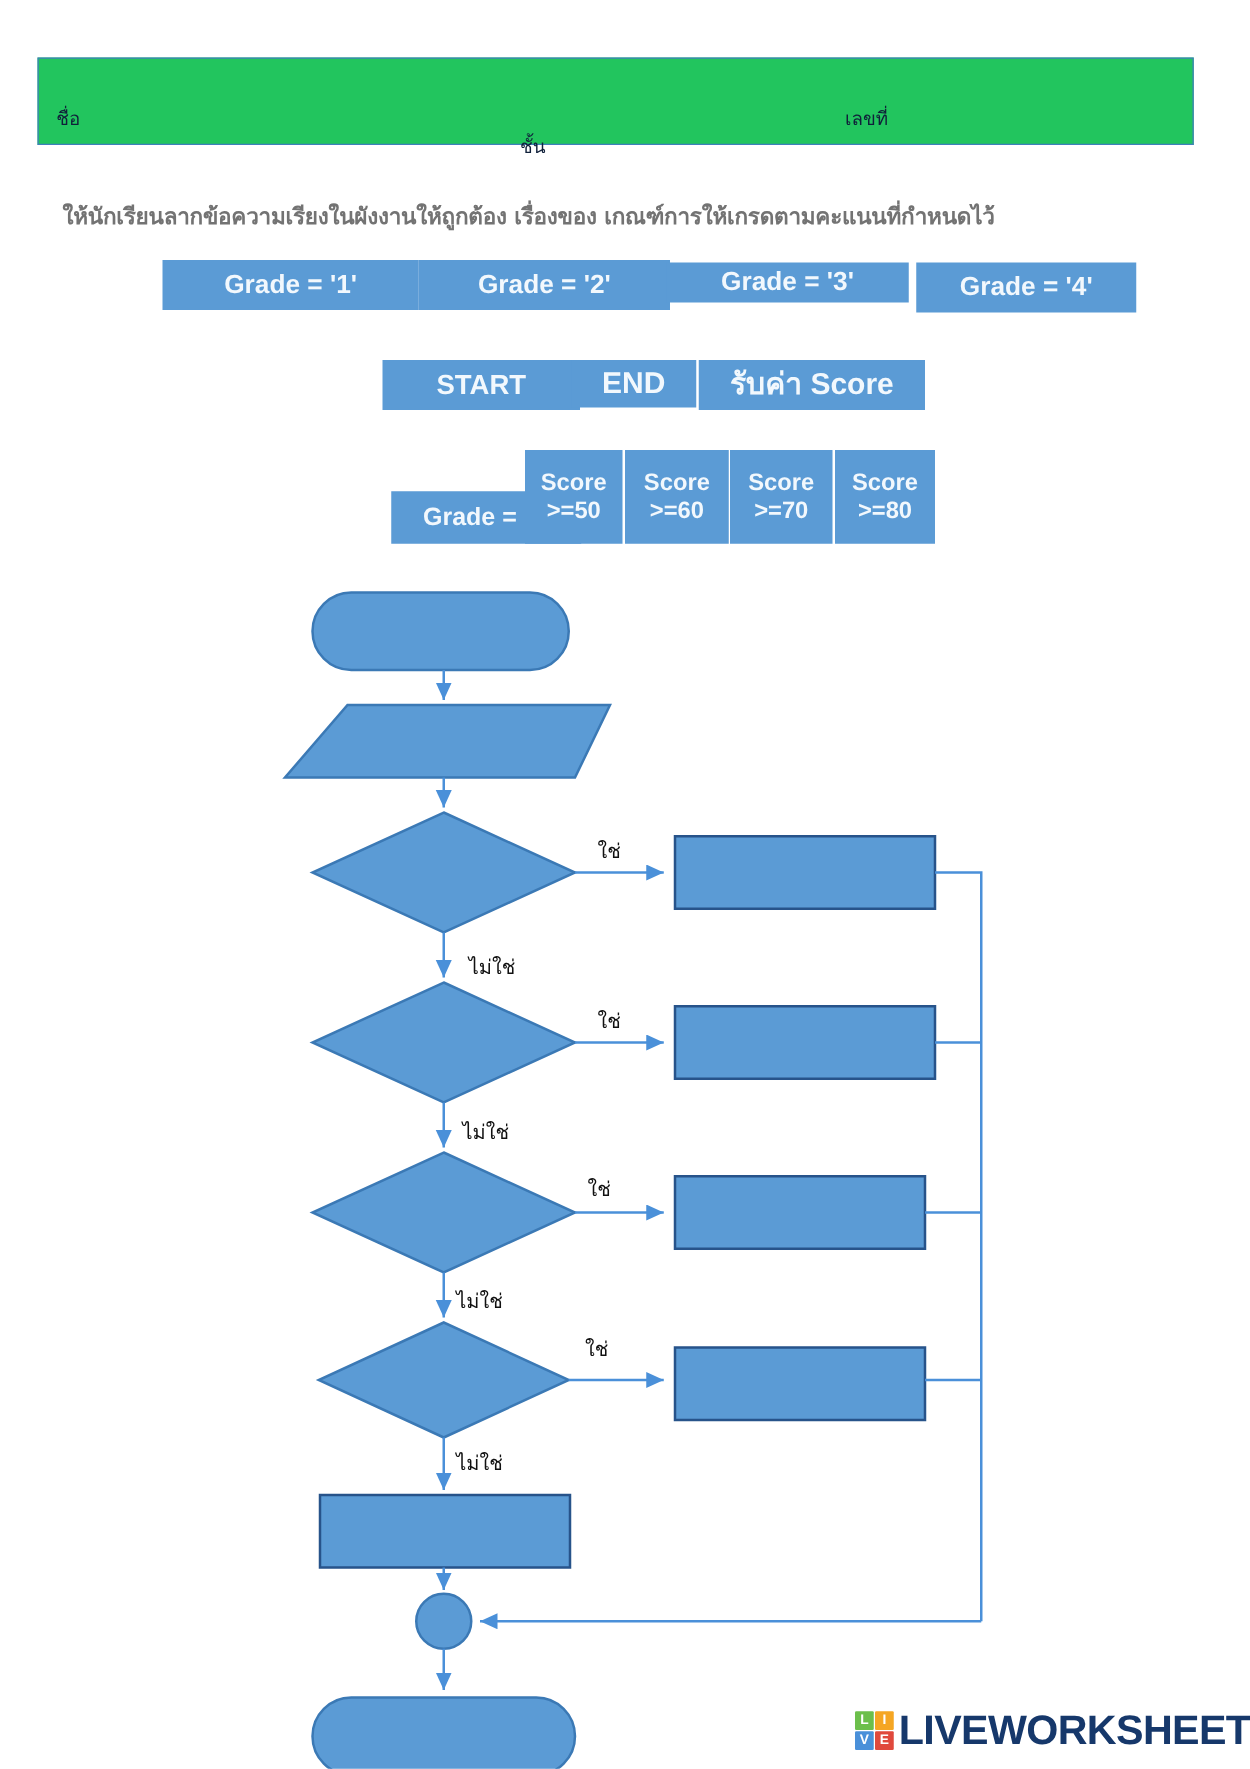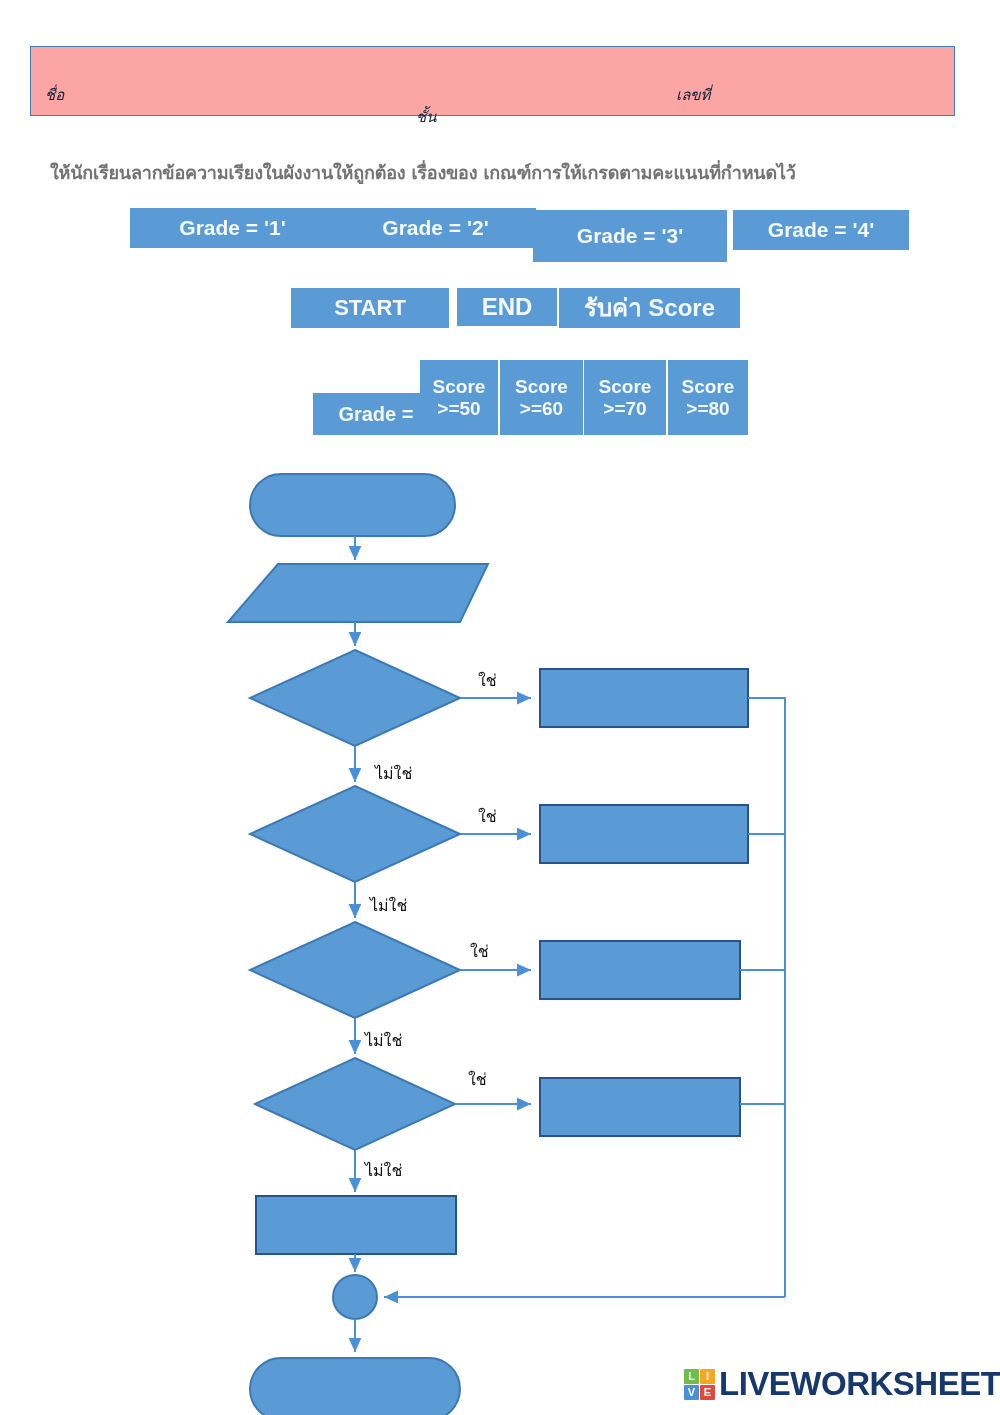--- a/index.html
+++ b/index.html
@@ -15,24 +15,23 @@
     overflow: hidden;
   }
 
   
   .header-bar {
     position: absolute;
     left: 30px;
     top: 46px;
     width: 925px;
     height: 70px;
-    background: #fca5a5;
+    background: #22c55e;
     border: 1px solid #3f7fbb;
     box-sizing: border-box;
-    font-style: italic;
   }
   .header-field {
     position: absolute;
     color: #10203a;
     font-size: 15px;
     font-family: "DejaVu Sans", "Liberation Sans", sans-serif;
     white-space: nowrap;
   }
   .hf-name  { left: 14px;  top: 36px; }
   .hf-class { left: 385px; top: 36px; margin-top: 22px; }
@@ -139,23 +138,23 @@
   <span class="header-field hf-name">ชื่อ</span>
   <span class="header-field hf-class">ชั้น</span>
   <span class="header-field hf-no">เลขที่</span>
 </div>
 
 <div class="instruction">ให้นักเรียนลากข้อความเรียงในผังงานให้ถูกต้อง เรื่องของ เกณฑ์การให้เกรดตามคะแนนที่กำหนดไว้</div>
 
 <div id="tiles-layer">
     <div class="tile" style="left: 130px; top: 208px; width: 205px; height: 40px; font-size: 21px;">Grade = '1'</div>
     <div class="tile" style="left: 335px; top: 208px; width: 201px; height: 40px; font-size: 21px;">Grade = '2'</div>
-    <div class="tile" style="left: 533px; top: 210px; width: 194px; height: 52px; font-size: 21px; text-align: right;">Grade = '3'</div>
+    <div class="tile" style="left: 533px; top: 210px; width: 194px; height: 32px; font-size: 21px; text-align: right;">Grade = '3'</div>
     <div class="tile" style="left: 733px; top: 210px; width: 176px; height: 40px; font-size: 21px;">Grade = '4'</div>
-    <div class="tile" style="left: 291px; top: 288px; width: 158px; height: 40px; font-size: 22px;">START</div>
+    <div class="tile" style="left: 306px; top: 288px; width: 158px; height: 40px; font-size: 22px;">START</div>
     <div class="tile" style="left: 457px; top: 288px; width: 100px; height: 38px; font-size: 24px;">END</div>
     <div class="tile" style="left: 559px; top: 288px; width: 181px; height: 40px; font-size: 24px;">รับค่า Score</div>
     <div class="tile" style="left: 265px; top: 393px; width: 152px; height: 42px; font-size: 20px; margin-left: 48px;">Grade = '0'</div>
     <div class="tile two-line" style="left: 420px; top: 360px; width: 78px; height: 75px; font-size: 19px;">
       <span class="l1">Score</span>
       <span class="l2">&gt;=50</span>
     </div>
     <div class="tile two-line" style="left: 500px; top: 360px; width: 83px; height: 75px; font-size: 19px;">
       <span class="l1">Score</span>
       <span class="l2">&gt;=60</span>

